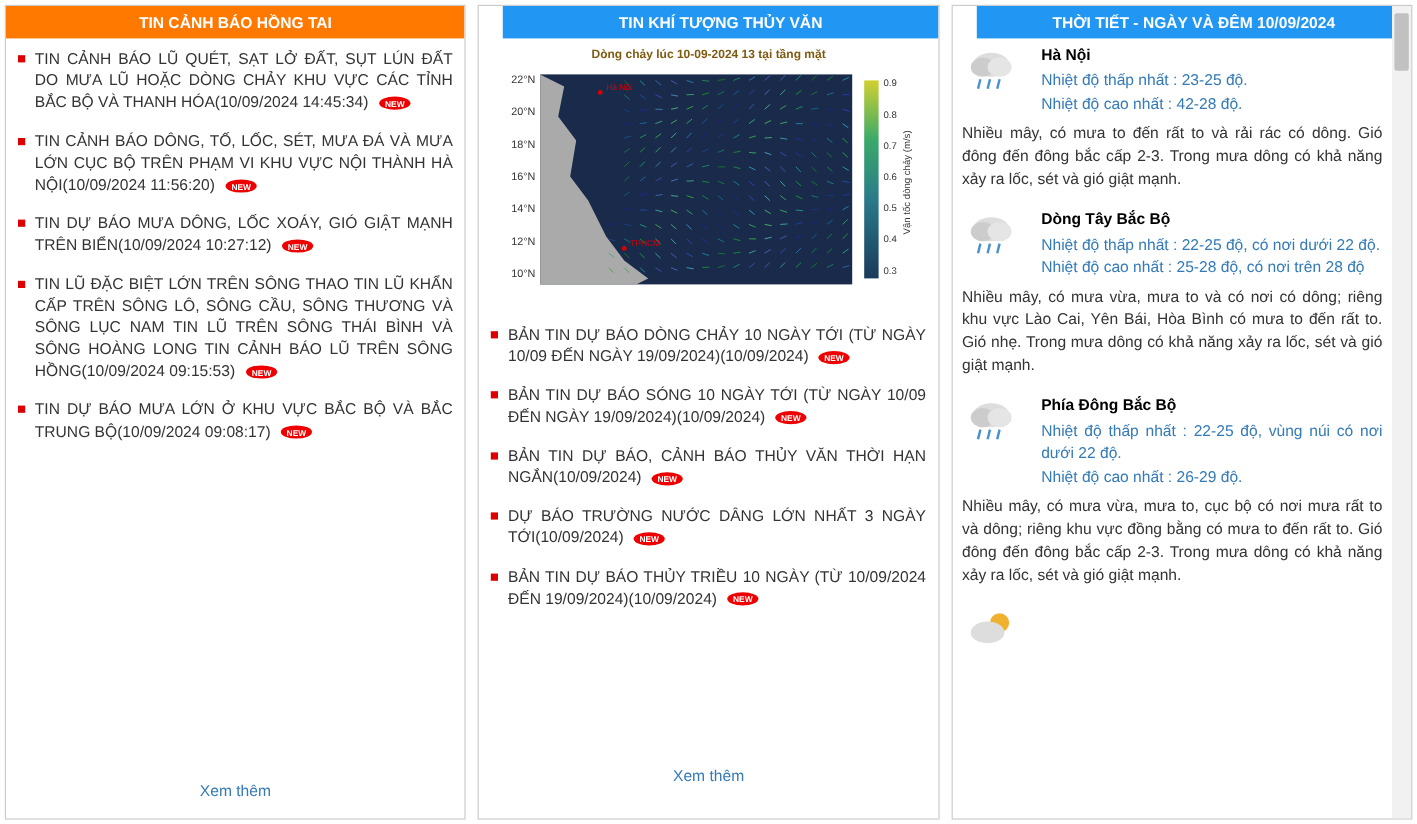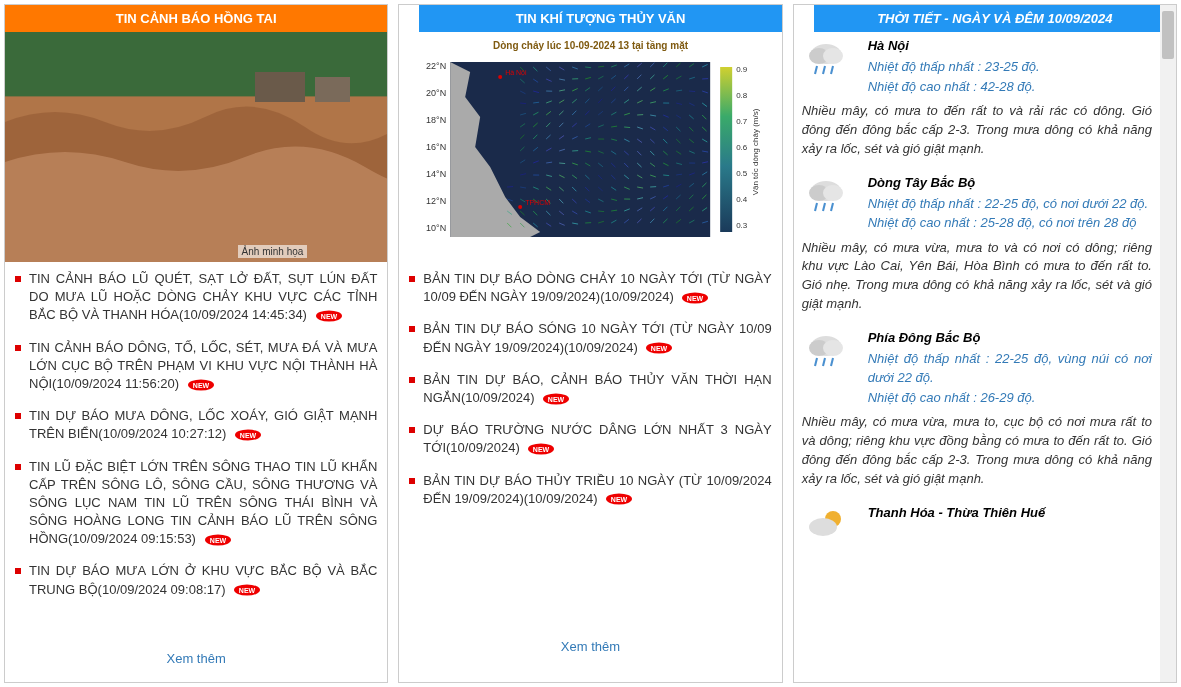--- a/index.html
+++ b/index.html
@@ -25,42 +25,29 @@
 .forecast-item { padding: 6px 8px 10px; border-bottom: 0; }
 .fc-head { display: flex; align-items: flex-start; gap: 18px; margin-bottom: 4px; }
 .fc-icon { width: 48px; flex: 0 0 48px; display: flex; align-items: center; justify-content: center; }
 .fc-region { font-weight: bold; color: #000; margin-bottom: 4px; }
 .fc-temp { color: #337ab7; font-size: 13px; line-height: 1.5; text-align: justify; }
 .fc-desc { color: #333; text-align: justify; line-height: 1.45; margin-top: 6px; }
 .scrollbar-track { position: absolute; right: 0; top: 0; width: 16px; height: 100%; background: #f1f1f1; }
 .scrollbar-thumb { position: absolute; right: 2px; width: 12px; height: 48px; background: #c1c1c1; border-radius: 2px; }
 .panel2 .panel-body { padding-bottom: 20px; display: flex; flex-direction: column; }
 .panel2 .list { flex: 1; }
-.panel3 { position: relative; font-style: italic; }
+.panel3 { position: relative; }
 .panel3 .panel-body { padding-right: 16px; }
 </style>
 </head>
 <body>
 
 <div class="panel panel1">
   <div class="panel-header hdr-orange">TIN CẢNH BÁO HỒNG TAI</div>
   <div class="panel-body">
-    <div class="img-block">
-      <div class="flood-img">
-        <svg width="100%" height="100%" preserveAspectRatio="none">
-          <rect width="100%" height="30%" fill="#3a6a3a"></rect>
-          <rect y="28%" width="100%" height="72%" fill="#b07548"></rect>
-          <path d="M0,90 Q50,70 100,90 T200,85 T300,95 T400,90 L400,230 L0,230 Z" fill="#9a6038" opacity="0.8"></path>
-          <path d="M0,130 Q60,110 120,130 T240,125 T360,135 T400,130 L400,230 L0,230 Z" fill="#c8916a" opacity="0.6"></path>
-          <rect x="250" y="40" width="50" height="30" fill="#6a5a4a"></rect>
-          <rect x="310" y="45" width="35" height="25" fill="#7a6a5a"></rect>
-        </svg>
-        <div class="flood-cap">Ảnh minh họa</div>
-      </div>
-    </div>
     <div class="list" id="list1">
         <div class="item">
           <div class="bullet"></div>
           <div class="item-text">TIN CẢNH BÁO LŨ QUÉT, SẠT LỞ ĐẤT, SỤT LÚN ĐẤT DO MƯA LŨ HOẶC DÒNG CHẢY KHU VỰC CÁC TỈNH BẮC BỘ VÀ THANH HÓA(10/09/2024 14:45:34) <span class="new-badge"><svg width="28" height="12">
                 <ellipse cx="14" cy="6" rx="13" ry="5.5" fill="#e00"></ellipse>
                 <text x="14" y="9" font-size="7" fill="#fff" text-anchor="middle" font-weight="bold">NEW</text>
               </svg></span></div>
         </div>
         <div class="item">
           <div class="bullet"></div>
@@ -464,23 +451,19 @@
         <div class="fc-desc">Nhiều mây, có mưa vừa, mưa to, cục bộ có nơi mưa rất to và dông; riêng khu vực đồng bằng có mưa to đến rất to. Gió đông đến đông bắc cấp 2-3. Trong mưa dông có khả năng xảy ra lốc, sét và gió giật mạnh.</div>
       </div>
       <div class="forecast-item">
         <div class="fc-head">
           <div class="fc-icon">
             <svg width="42" height="42" viewBox="0 0 42 42">
               <circle cx="28" cy="14" r="8" fill="#f0b030"></circle>
               <ellipse cx="18" cy="22" rx="14" ry="9" fill="#ddd"></ellipse>
             </svg>
           </div>
-          <div style="flex:1">
-            <div class="fc-region">Thanh Hóa - Thừa Thiên Huế</div>
-            <div class="fc-temp"></div>
-          </div>
         </div>
       </div>
     </div>
   <div class="scrollbar-track">
     <div class="scrollbar-thumb" style="top:6px"></div>
   </div>
 </div>
 
 </body></html>

